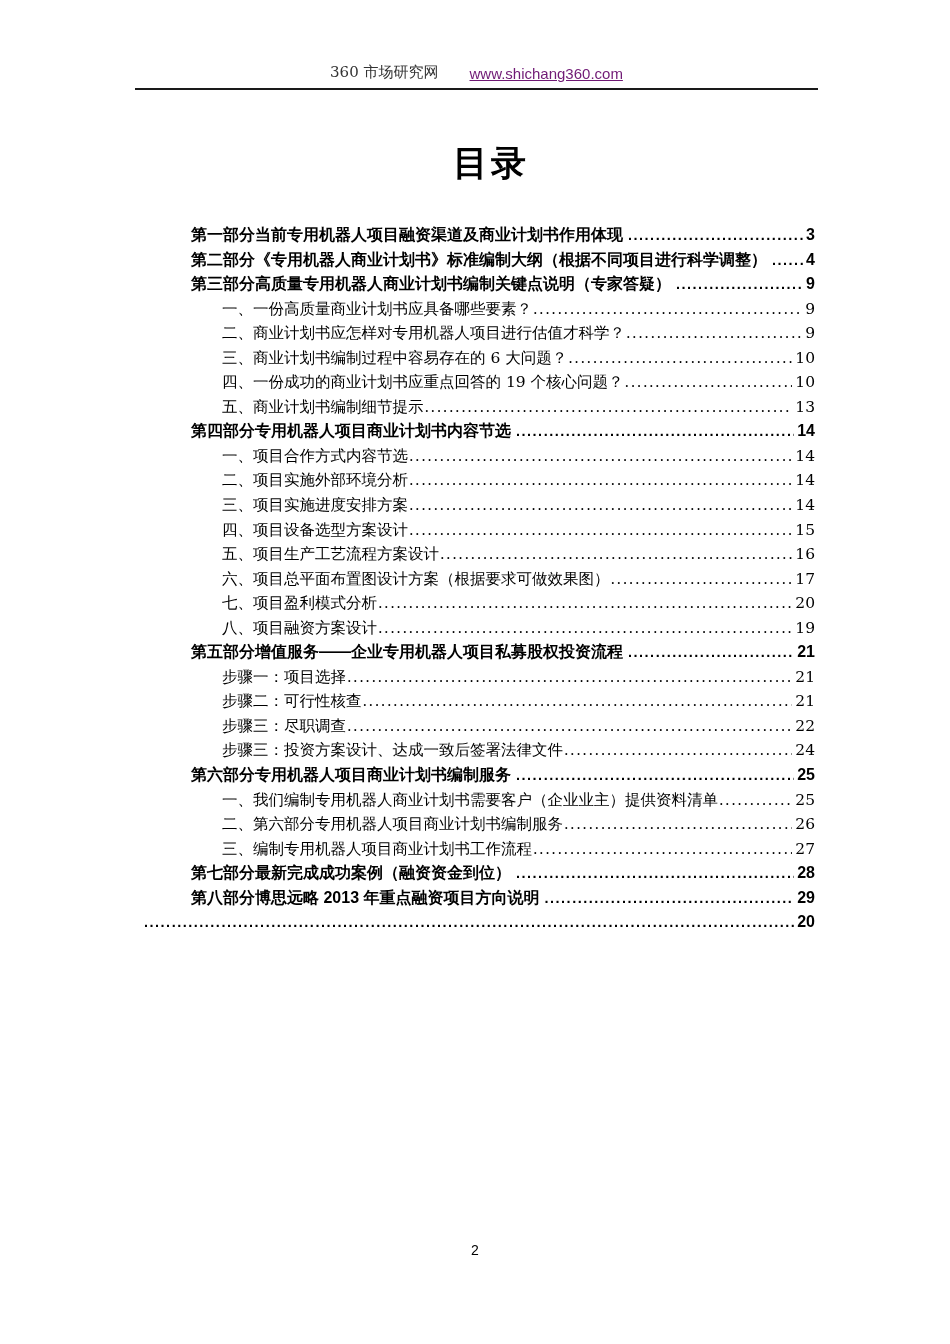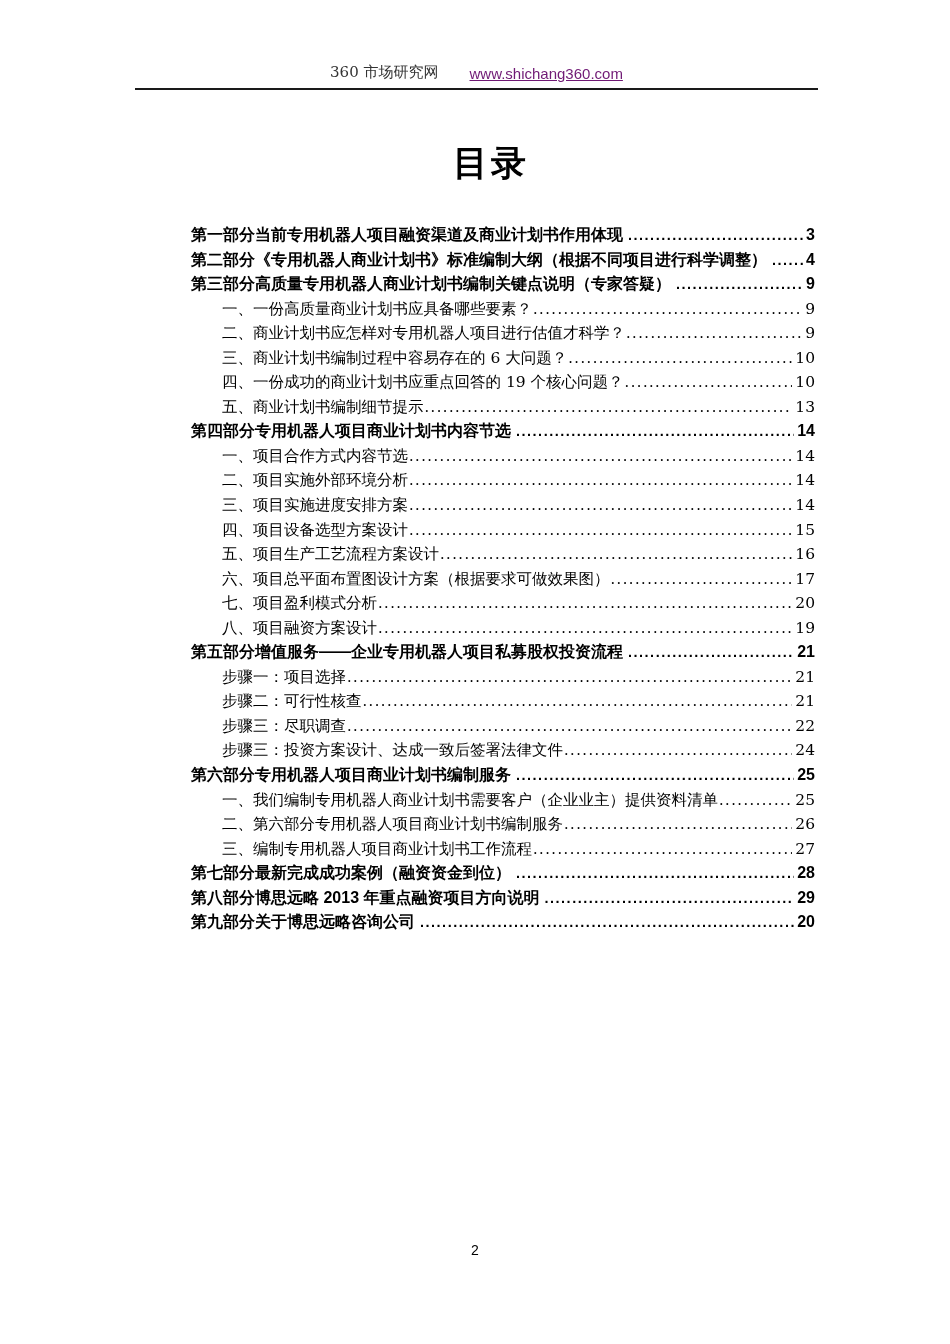--- a/index.html
+++ b/index.html
@@ -272,21 +272,20 @@
     <span class="toc-page">28</span>
   </div>
 
   <div class="toc-row l1">
     <span class="toc-text">第八部分博思远略 2013 年重点融资项目方向说明</span>
     <span class="toc-dots"></span>
     <span class="toc-page">29</span>
   </div>
 
   <div class="toc-row l1">
-    <span class="toc-text">第九部分关于博思远略咨询公司</span>
     <span class="toc-dots"></span>
     <span class="toc-page">20</span>
   </div>
 </nav>
 
   <div class="doc-footer">
     <span>2</span>
   </div>
 
 </div>

